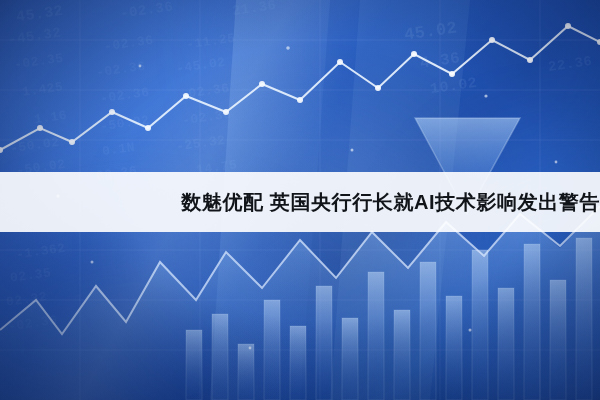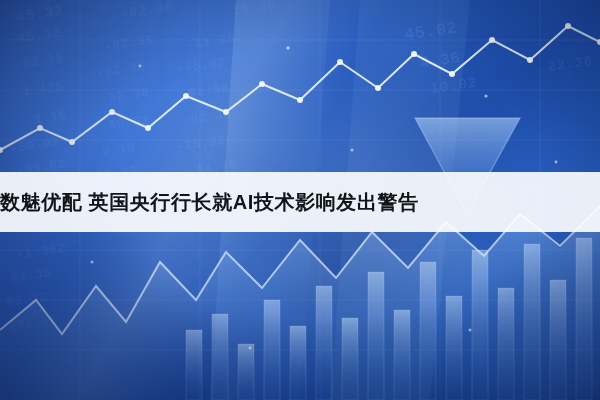--- a/index.html
+++ b/index.html
@@ -76,21 +76,21 @@
   
   .band {
     position: absolute;
     left: 0;
     top: 172px;
     width: 600px;
     height: 60px;
     background: rgba(255,255,255,0.90);
     display: flex;
     align-items: center;
-    justify-content: flex-start;
+    justify-content: flex-end;
   }
   .band-text {
     color: #111418;
     font-size: 20px;
     font-weight: 700;
     letter-spacing: 0.6px;
     white-space: nowrap;
   }
 </style>
 </head>

